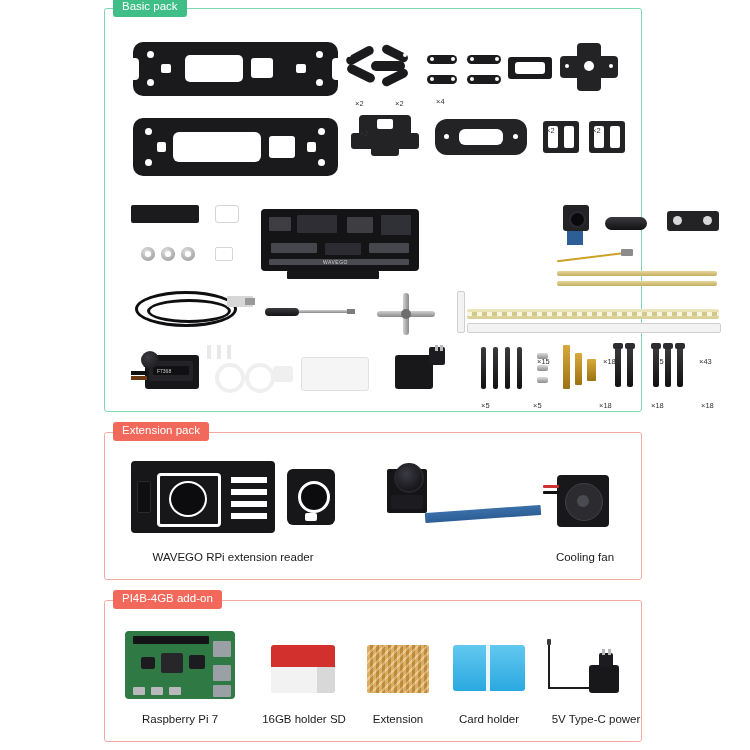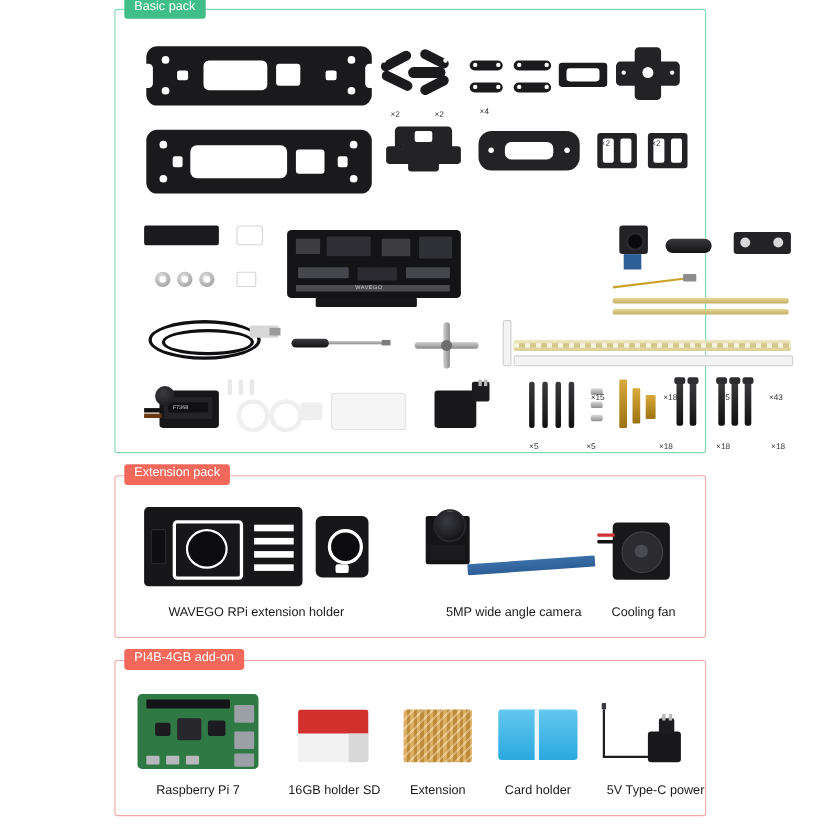--- a/index.html
+++ b/index.html
@@ -475,28 +475,27 @@
       <div style="position:absolute;left:100px;top:16px;width:36px;height:6px;background:#fff;"></div>
       <div style="position:absolute;left:100px;top:28px;width:36px;height:6px;background:#fff;"></div>
       <div style="position:absolute;left:100px;top:40px;width:36px;height:6px;background:#fff;"></div>
       <div style="position:absolute;left:100px;top:52px;width:36px;height:6px;background:#fff;"></div>
       <div style="position:absolute;left:6px;top:20px;width:12px;height:30px;background:#0f0f11;border:1px solid #2a2a2e;border-radius:2px;"></div>
     </div>
     <div class="holder" style="left:182px;top:36px;width:48px;height:56px;border-radius:6px;">
       <div style="position:absolute;left:11px;top:12px;width:26px;height:26px;border-radius:50%;background:#0c0c0e;border:3px solid #ffffff;"></div>
       <div style="position:absolute;left:18px;top:44px;width:12px;height:8px;background:#fff;border-radius:2px;"></div>
     </div>
-    <span class="caption" style="left:18px;top:118px;width:220px;">WAVEGO RPi extension holder</span>
+    <span class="caption" style="left:18px;top:118px;width:220px;">WAVEGO RPi extension reader</span>
 
     <div class="camera" style="left:282px;top:36px;width:40px;height:44px;">
       <div style="position:absolute;left:7px;top:-6px;width:26px;height:26px;border-radius:50%;background:radial-gradient(circle at 40% 35%,#3a3a42,#0a0a0c);border:2px solid #26262c;"></div>
       <div style="position:absolute;left:4px;top:26px;width:32px;height:14px;background:#1b1b20;border-radius:2px;"></div>
     </div>
     <div class="ffc" style="left:320px;top:76px;width:116px;height:10px;transform:rotate(-4deg);"></div>
-    <span class="caption" style="left:262px;top:118px;width:200px;">5MP wide angle camera</span>
 
     <div class="fan" style="left:452px;top:42px;width:52px;height:52px;">
       <div class="fan-hub" style="left:8px;top:8px;width:36px;height:36px;"></div>
       <div style="position:absolute;left:20px;top:20px;width:12px;height:12px;border-radius:50%;background:#4a4a52;"></div>
       <div style="position:absolute;left:-14px;top:10px;width:16px;height:3px;background:#c33;border-radius:1px;"></div>
       <div style="position:absolute;left:-14px;top:16px;width:16px;height:3px;background:#111;border-radius:1px;"></div>
     </div>
     <span class="caption" style="left:432px;top:118px;width:96px;">Cooling fan</span>
   </div>
 

